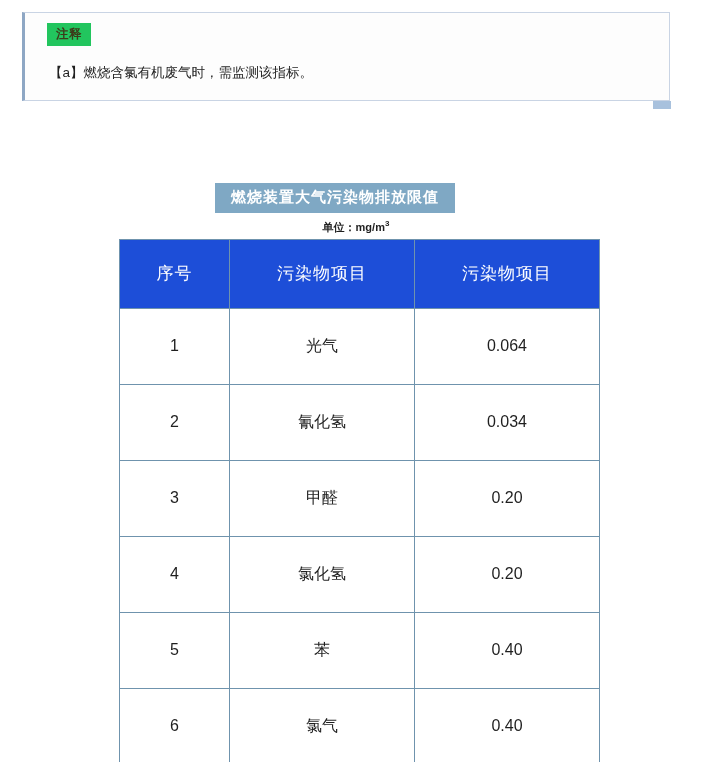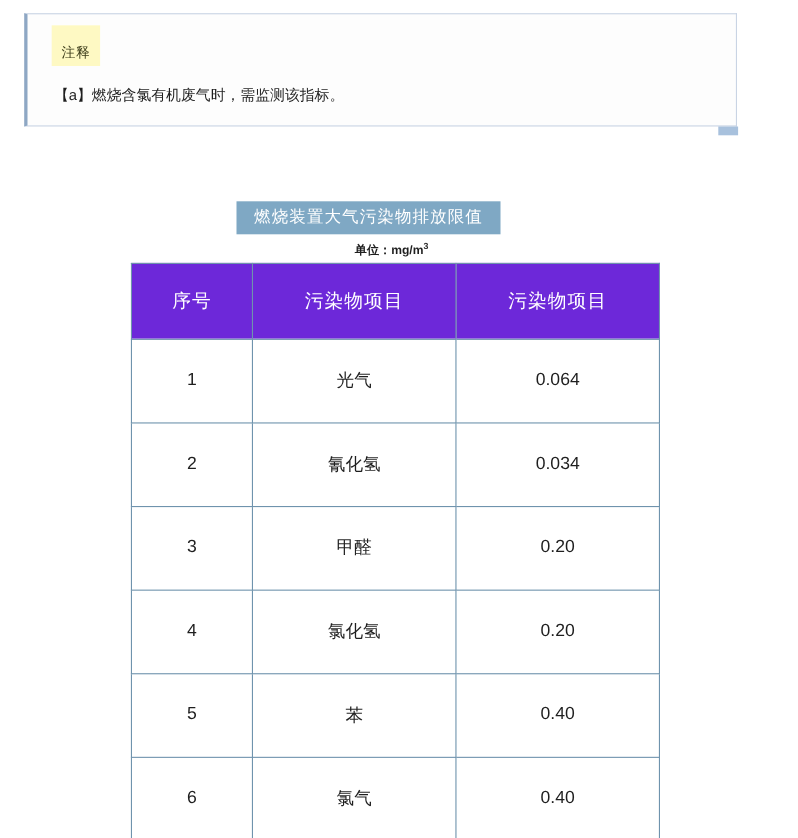--- a/index.html
+++ b/index.html
@@ -23,25 +23,25 @@
     top: 12px;
     width: 648px;
     border: 1px solid #c9d4e4;
     border-left: 3px solid #8ea7c4;
     background: #fdfdfd;
     box-sizing: border-box;
     padding: 10px 14px 16px 14px;
   }
   .note-title {
     display: inline-block;
-    background: #fef9c3;
+    background: #22c55e;
     color: #3c3c1a;
     font-size: 12.5px;
-    font-weight: normal;
-    padding: 17px 9px 3px 9px;
+    font-weight: bold;
+    padding: 3px 9px 3px 9px;
     margin-left: 8px;
     letter-spacing: 0.5px;
   }
   .note-body {
     margin-top: 16px;
     margin-left: 10px;
     font-size: 13.5px;
     color: #1f1f1f;
     line-height: 1.6;
   }
@@ -59,21 +59,21 @@
     position: absolute;
     left: 119px;
     top: 183px;
     width: 480px;
   }
   .table-caption {
     display: inline-block;
     background: #7fa8c4;
     color: #ffffff;
     font-size: 15px;
-    font-weight: normal;
+    font-weight: bold;
     padding: 5px 16px 6px 16px;
     letter-spacing: 1px;
     margin-left: 96px;
   }
   .unit-line {
     text-align: center;
     font-size: 11px;
     font-weight: bold;
     color: #1f1f1f;
     margin-top: 6px;
@@ -91,21 +91,21 @@
     table-layout: fixed;
   }
   table.limits th,
   table.limits td {
     border: 1px solid #6f93ad;
     text-align: center;
     font-size: 16px;
     color: #1f1f1f;
   }
   table.limits thead th {
-    background: #6d28d9;
+    background: #1d4ed8;
     color: #ffffff;
     font-weight: normal;
     font-size: 17px;
     height: 66px;
     letter-spacing: 1px;
   }
   table.limits tbody td {
     background: #ffffff;
     height: 73px;
   }

